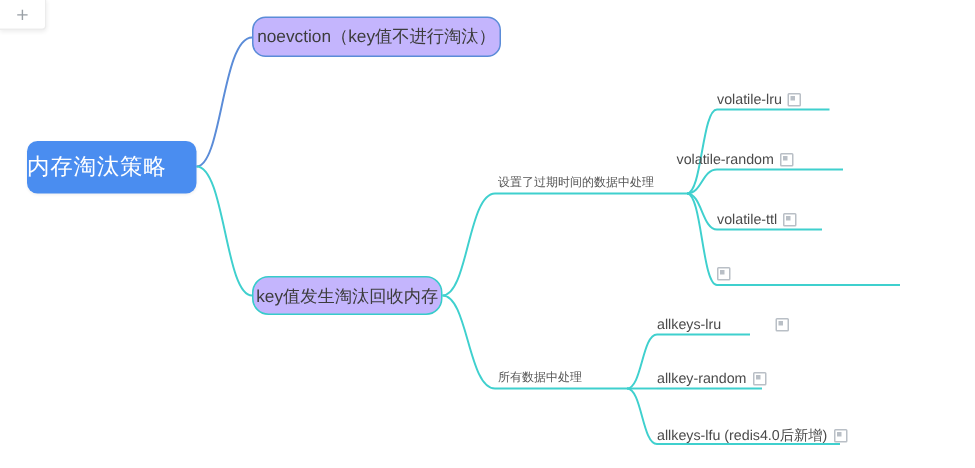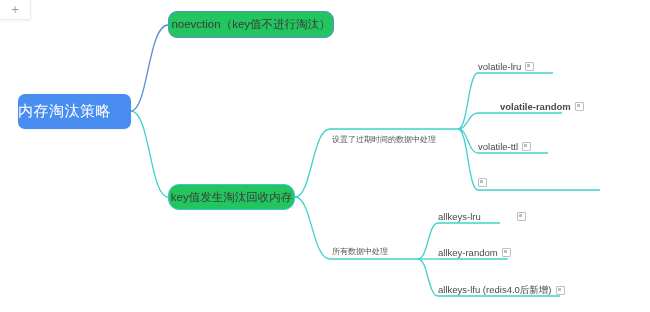--- a/index.html
+++ b/index.html
@@ -66,21 +66,21 @@
     font-size: 15px;
     letter-spacing: .5px;
     box-shadow: 0 1px 2px rgba(0,0,0,.06);
   }
   
   .node-box {
     position: absolute;
     display: flex;
     align-items: center;
     justify-content: center;
-    background: #22c55e;
+    background: #c4b5fd;
     border-radius: 9px;
     font-size: 11.5px;
     color: #333333;
     white-space: nowrap;
     padding: 0 10px;
     box-sizing: border-box;
   }
   .node-box.blue {
     border: 1.2px solid #5b8cd8;
     color: #3c3c3c;
@@ -187,34 +187,34 @@
   </div>
 
   <div id="node-noevction" class="node-box blue">
     <span>noevction（key值不进行淘汰）</span>
   </div>
 
   <div id="node-evict" class="node-box cyan">
     <span>key值发生淘汰回收内存</span>
   </div>
 
-  <div class="node-plain tiny" style="left:332px; top:116px;margin-top:18px;">
+  <div class="node-plain tiny" style="left:332px; top:116px;">
     <span>设置了过期时间的数据中处理</span>
   </div>
 
   <div class="node-plain tiny" style="left:332px; top:246px;">
     <span>所有数据中处理</span>
   </div>
 
   <div class="node-plain" style="left:478px; top:61px;">
     <span>volatile-lru</span>
     <span class="note-badge"></span>
   </div>
 
-  <div class="node-plain" style="left:500px; top:101px;font-weight:bold;">
+  <div class="node-plain" style="left:451px; top:101px;">
     <span>volatile-random</span>
     <span class="note-badge"></span>
   </div>
 
   <div class="node-plain" style="left:478px; top:141px;">
     <span>volatile-ttl</span>
     <span class="note-badge"></span>
   </div>
 
   <div class="node-plain" style="left:478px; top:178px;">

